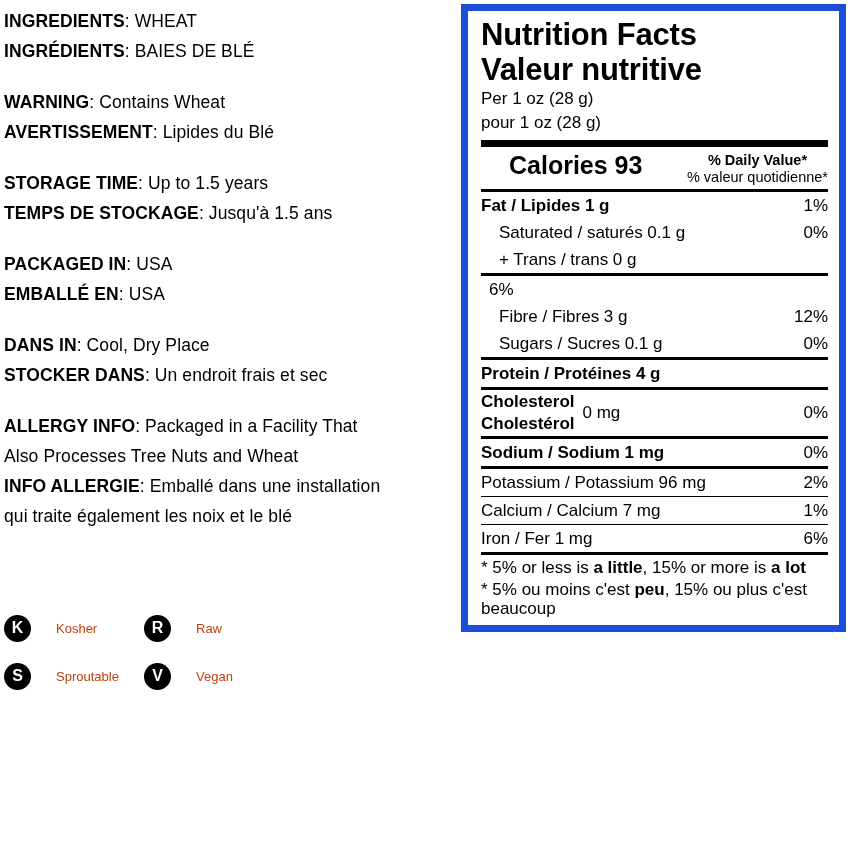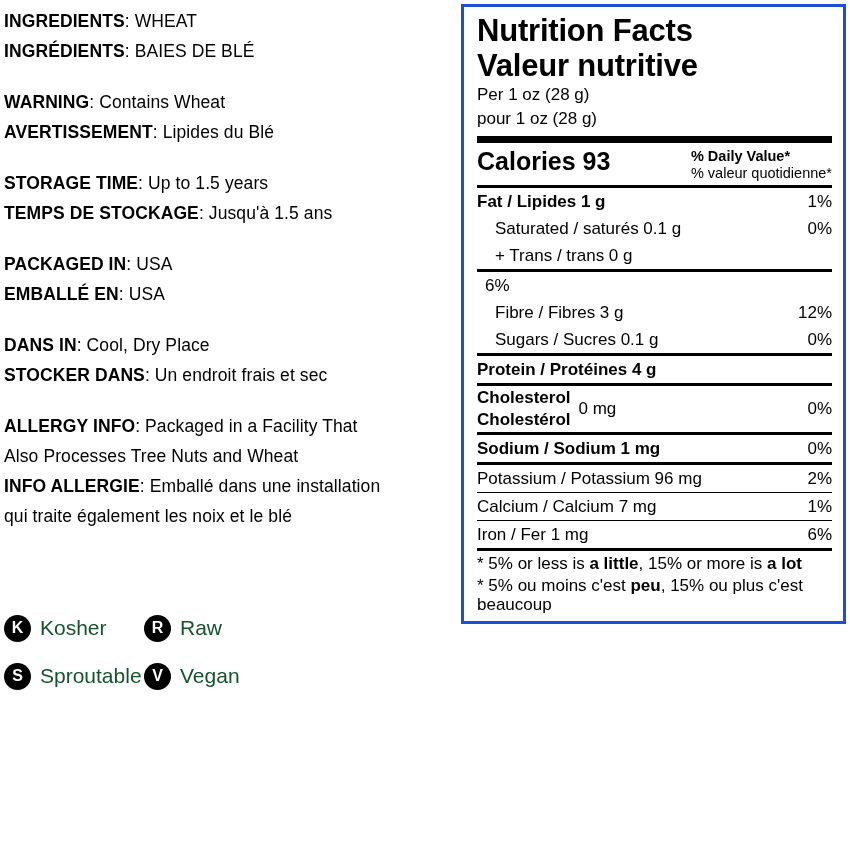--- a/index.html
+++ b/index.html
@@ -66,33 +66,33 @@
     color: #ffffff;
     font-size: 16px;
     font-weight: bold;
     display: flex;
     align-items: center;
     justify-content: center;
     flex: none;
     font-family: "Liberation Sans", sans-serif;
   }
   .badge-label {
-    font-size: 21px;
-    margin-left: 9px;
-    color: #14532d;
+    font-size: 13px;
+    margin-left: 25px;
+    color: #c2410c;
   }
   .badge-1 { width: 140px; }
 
   
   #nutrition-panel {
     position: absolute;
     left: 461px;
     top: 4px;
     width: 385px;
-    border: 3px solid #1d4ed8;
+    border: 7px solid #1d4ed8;
     box-sizing: border-box;
     background: #ffffff;
     padding: 6px 11px 7px 13px;
     font-family: "Liberation Sans", sans-serif;
   }
   .nf-title {
     font-size: 31px;
     font-weight: bold;
     line-height: 35px;
     letter-spacing: -0.2px;
@@ -110,28 +110,29 @@
   }
   .rule-thin {
     border-top: 1px solid #000;
   }
 
   .cal-row {
     display: flex;
     align-items: flex-start;
     justify-content: space-between;
     padding: 3px 0 3px 0;
+    margin-left: 28px;
   }
   .cal-text {
     font-size: 25px;
     font-weight: bold;
     line-height: 30px;
   }
   .dv-head {
-    text-align: left;
+    text-align: center;
     font-size: 14.5px;
     line-height: 17px;
     padding-top: 2px;
   }
   .dv-head .dv-1 { font-weight: bold; }
   .dv-head .dv-2 { font-weight: normal; }
 
   .nf-row {
     display: flex;
     justify-content: space-between;

